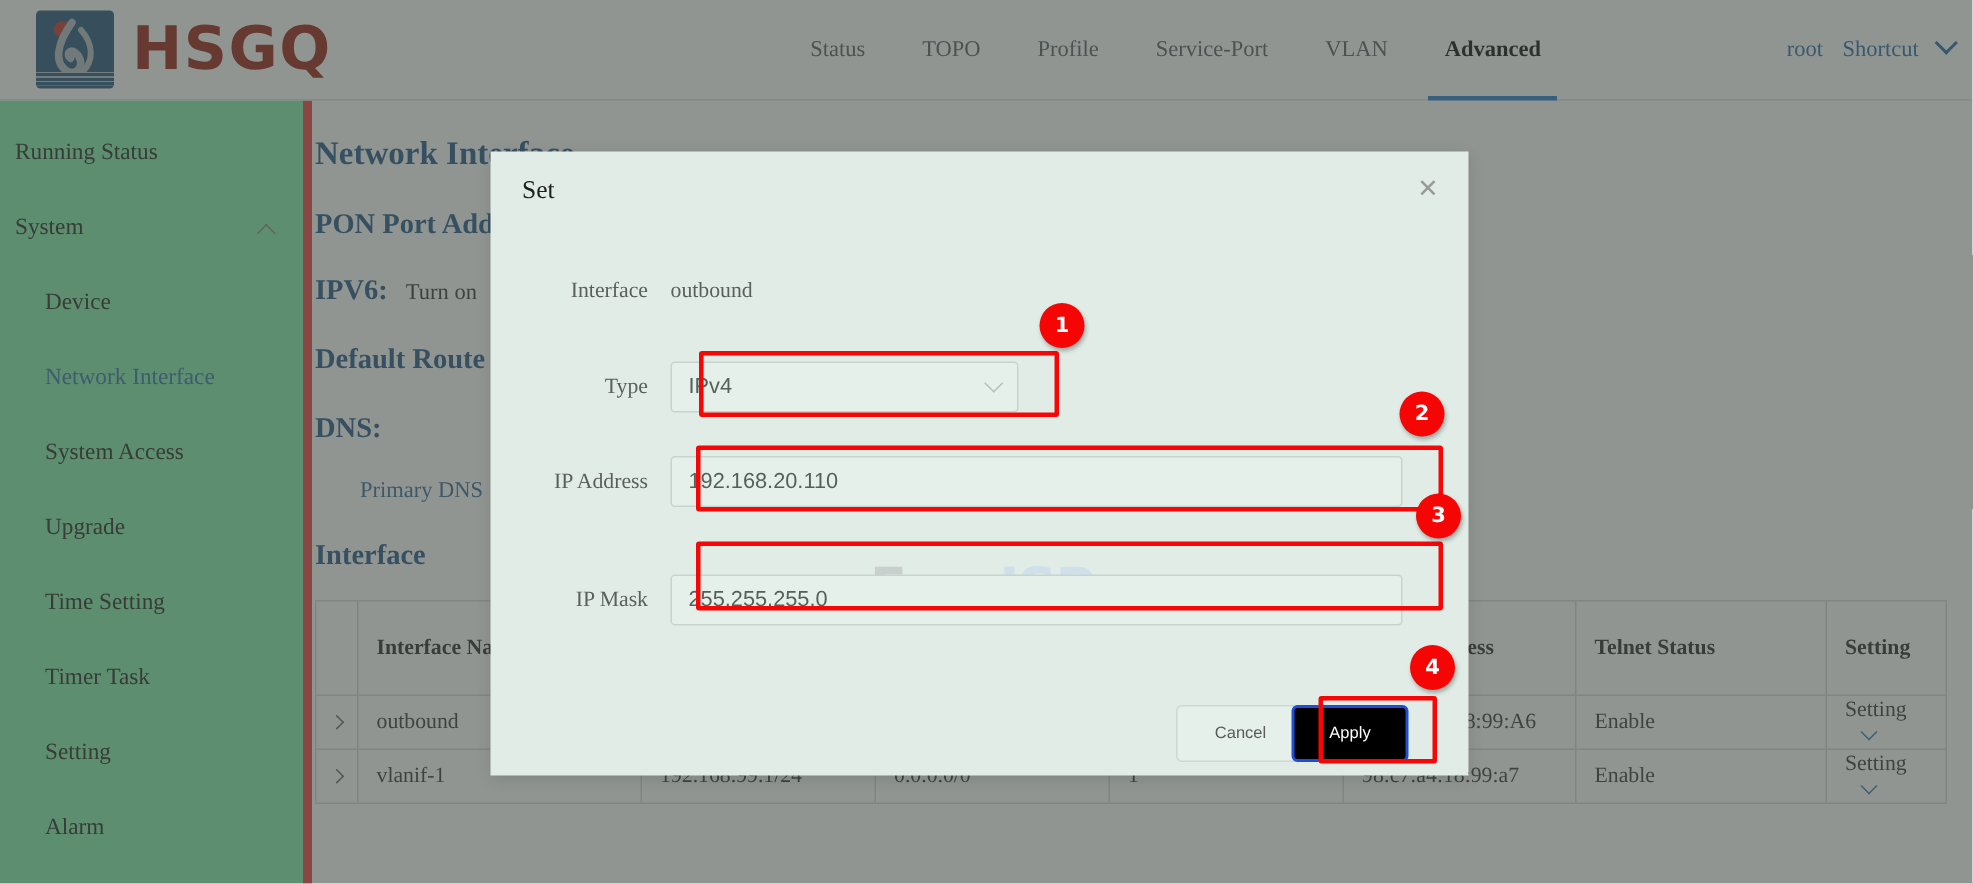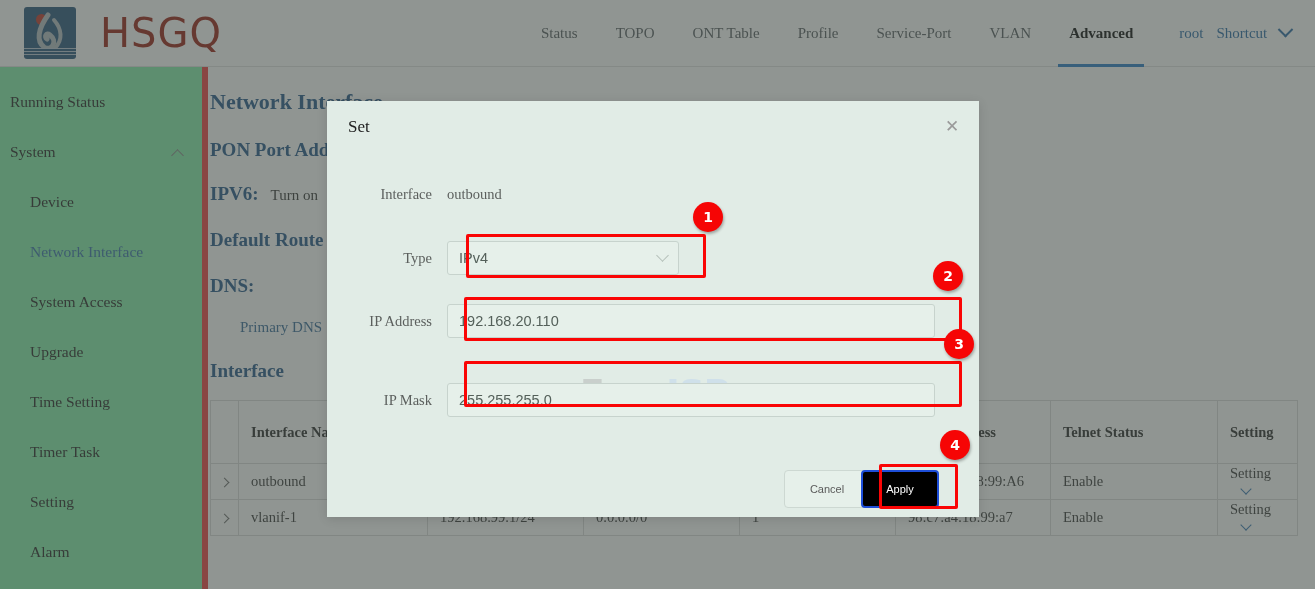--- a/index.html
+++ b/index.html
@@ -26,36 +26,36 @@
   }
   .logo-mark .dot {
     position: absolute; left: 12px; top: 7px; width: 11px; height: 11px;
     border-radius: 50%; background: #c0392b;
   }
   .logo-mark .stripes {
     position: absolute; left: 0; right: 0; bottom: 2px; height: 9px;
     background: repeating-linear-gradient(to bottom,#b9c7d3 0 1px,#2d587f 1px 3px);
   }
   .logo-text {
-    margin-left: 24px; font-family: "DejaVu Sans", sans-serif;
-    font-weight: normal; font-size: 40px; color: #9c2418; letter-spacing: 1px;
+    margin-left: 12px; font-family: "DejaVu Sans", sans-serif;
+    font-weight: bold; font-size: 40px; color: #9c2418; letter-spacing: 1px;
   }
 
   .nav { display: flex; align-items: stretch; height: 67px; margin-left: 300px; text-align: center; }
   .nav-item {
     display: flex; align-items: center; padding: 0 19px; height: 67px;
     font-size: 15px; color: #5b6165; position: relative; cursor: pointer;
     font-family: "Liberation Serif", serif;
   }
   .nav-item.active { color: #111; font-weight: bold; }
   .nav-item.active::after {
     content: ""; position: absolute; left: 8px; right: 8px; bottom: 0;
     height: 3px; background: #2f7fc9;
   }
-  .nav-right { display: flex; align-items: center; margin-left: auto; padding-right: 24px; }
+  .nav-right { display: flex; align-items: center; margin-left: auto; padding-right: 12px; }
   .nav-user { font-size: 15px; color: #2f6fa8; padding: 0 13px; cursor: pointer; }
   .nav-shortcut { font-size: 15px; color: #2f6fa8; cursor: pointer; }
   .chev {
     display: inline-block; width: 11px; height: 11px; margin-left: 9px;
     border-right: 2px solid #2f6fa8; border-bottom: 2px solid #2f6fa8;
     transform: rotate(45deg) translate(-2px,-2px);
   }
 
   .body-wrap { display: flex; height: 522px; }
   .sidebar {
@@ -197,21 +197,20 @@
             <path d="M30 13 C 38 22, 39 33, 31 41" fill="none" stroke="#b5bec4" stroke-width="4" stroke-linecap="round"></path>
           </svg>
           <div class="stripes"></div>
         </div>
         <div class="logo-text">HSGQ</div>
       </div>
 
       <div class="nav">
         <div class="nav-item">Status</div>
         <div class="nav-item">TOPO</div>
-        <div class="nav-item">ONT Table</div>
         <div class="nav-item">Profile</div>
         <div class="nav-item">Service-Port</div>
         <div class="nav-item">VLAN</div>
         <div class="nav-item active">Advanced</div>
       </div>
 
       <div class="nav-right">
         <div class="nav-user">root</div>
         <div class="nav-shortcut">
           <span>Shortcut</span>

